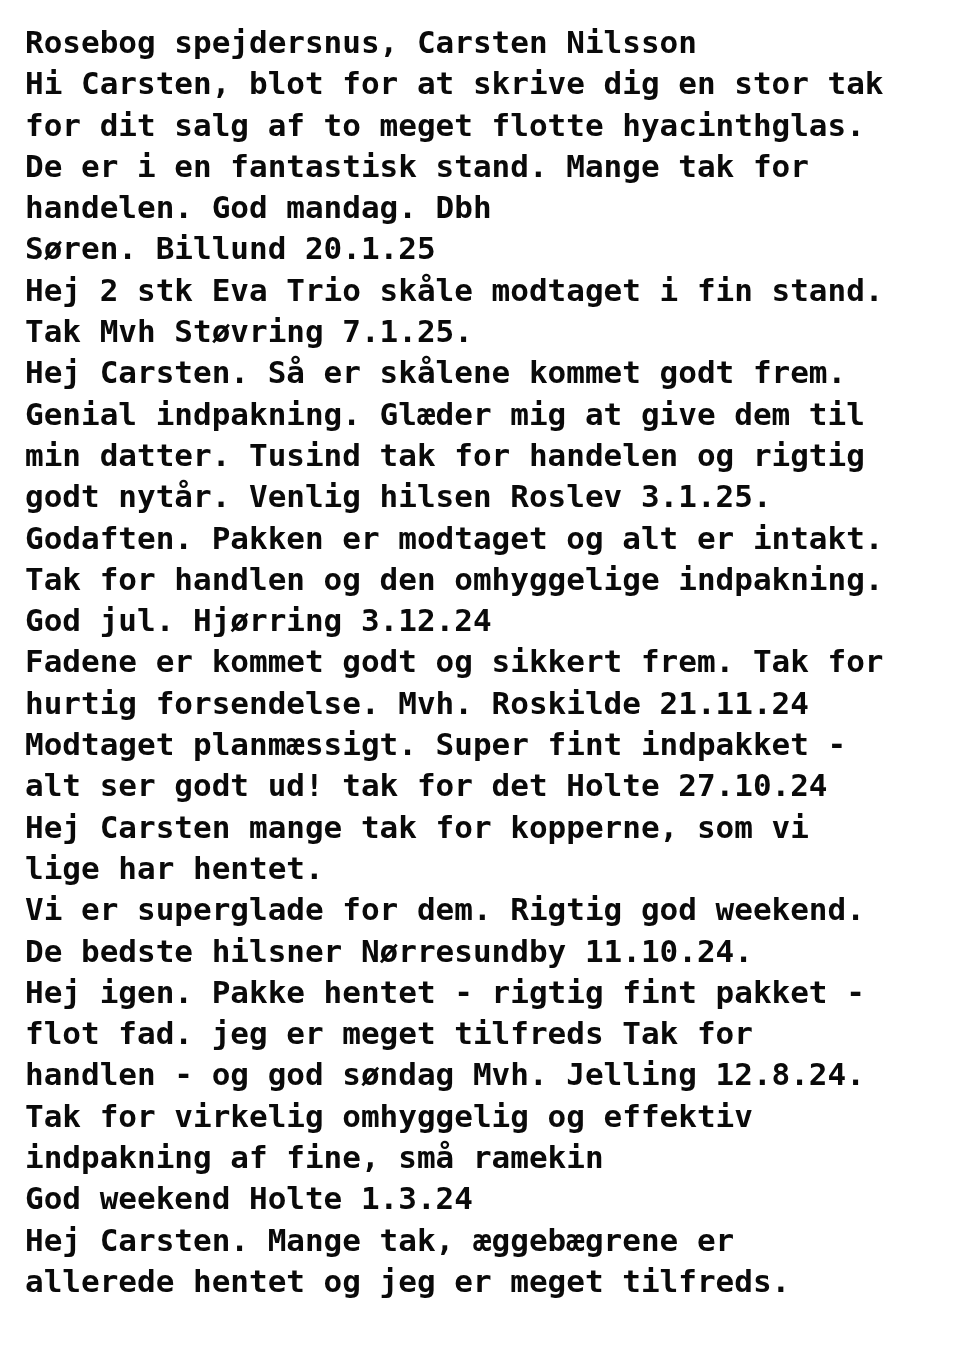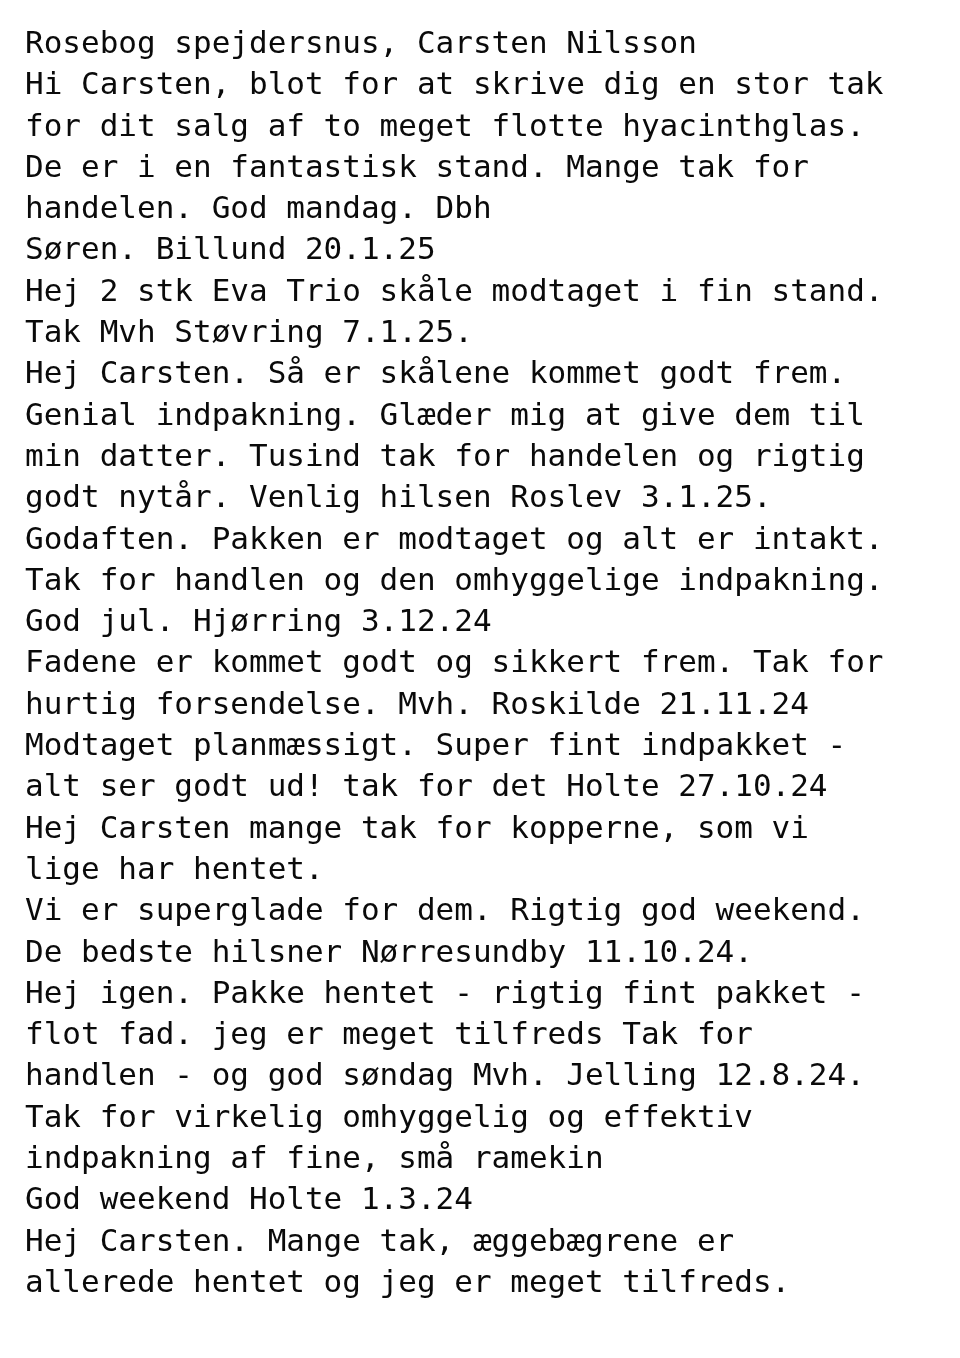--- a/index.html
+++ b/index.html
@@ -18,20 +18,21 @@
   }
   .document-text {
     font-family: "DejaVu Sans Mono", "Liberation Mono", monospace;
     font-size: 31px;
     line-height: 41.3px;
     color: #0a0a0a;
     white-space: pre;
   }
   .line {
     height: 41.3px;
+    font-weight: bold;
   }
 </style>
 </head>
 <body>
 
 <div class="page" style="background: rgb(255, 255, 255);">
   <div class="document-text" id="document-text" style="color: rgb(10, 10, 10);"><div class="line">Rosebog spejdersnus, Carsten Nilsson</div><div class="line">Hi Carsten, blot for at skrive dig en stor tak</div><div class="line">for dit salg af to meget flotte hyacinthglas.</div><div class="line">De er i en fantastisk stand. Mange tak for</div><div class="line">handelen. God mandag. Dbh</div><div class="line">Søren. Billund 20.1.25</div><div class="line">Hej 2 stk Eva Trio skåle modtaget i fin stand.</div><div class="line">Tak Mvh Støvring 7.1.25.</div><div class="line">Hej Carsten. Så er skålene kommet godt frem.</div><div class="line">Genial indpakning. Glæder mig at give dem til</div><div class="line">min datter. Tusind tak for handelen og rigtig</div><div class="line">godt nytår. Venlig hilsen Roslev 3.1.25.</div><div class="line">Godaften. Pakken er modtaget og alt er intakt.</div><div class="line">Tak for handlen og den omhyggelige indpakning.</div><div class="line">God jul. Hjørring 3.12.24</div><div class="line">Fadene er kommet godt og sikkert frem. Tak for</div><div class="line">hurtig forsendelse. Mvh. Roskilde 21.11.24</div><div class="line">Modtaget planmæssigt. Super fint indpakket -</div><div class="line">alt ser godt ud! tak for det Holte 27.10.24</div><div class="line">Hej Carsten mange tak for kopperne, som vi</div><div class="line">lige har hentet.</div><div class="line">Vi er superglade for dem. Rigtig god weekend.</div><div class="line">De bedste hilsner Nørresundby 11.10.24.</div><div class="line">Hej igen. Pakke hentet - rigtig fint pakket -</div><div class="line">flot fad. jeg er meget tilfreds Tak for</div><div class="line">handlen - og god søndag Mvh. Jelling 12.8.24.</div><div class="line">Tak for virkelig omhyggelig og effektiv</div><div class="line">indpakning af fine, små ramekin</div><div class="line">God weekend Holte 1.3.24</div><div class="line">Hej Carsten. Mange tak, æggebægrene er</div><div class="line">allerede hentet og jeg er meget tilfreds.</div></div>
 </div>
 
 </body></html>

